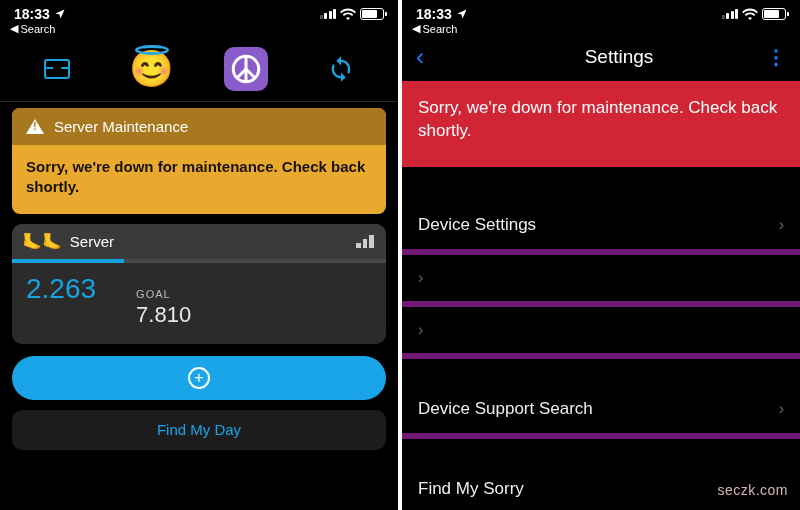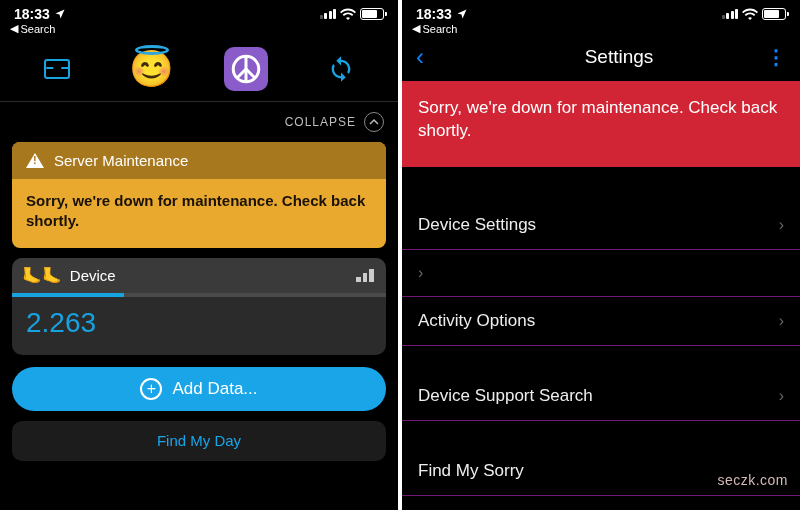--- a/index.html
+++ b/index.html
@@ -190,29 +190,29 @@
     background: #d12535;
     color: #fff;
     padding: 16px 16px 24px 16px;
     font-size: 17px;
     line-height: 1.35;
   }
   .settings-list { padding-top: 34px; }
   .srow {
     display: flex; align-items: center; justify-content: space-between;
     padding: 14px 16px 14px 16px;
-    border-bottom: 1px solid #701a75;
+    border-bottom: 6px solid #701a75;
     font-size: 17px;
     color: #eee;
   }
   .srow .chev { color: #666; font-size: 16px; }
   .sspacer { height: 26px; }
   .watermark {
     position: absolute;
-    right: 12px; bottom: 22px;
+    right: 12px; bottom: 12px;
     font-size: 14px;
     color: #d7b8b8;
     letter-spacing: 0.5px;
     z-index: 10;
   }
 </style>
 </head>
 <body>
 
 <div class="phone">
@@ -262,60 +262,55 @@
       </svg>
     </div>
     <div class="tab-btn">
       <svg class="sync-icon" viewBox="0 0 24 24">
         <path fill="#19a3e0" d="M12 4V1L8 5l4 4V6c3.3 0 6 2.7 6 6 0 1-.3 2-.7 2.8l1.5 1.5C19.5 15 20 13.6 20 12c0-4.4-3.6-8-8-8zm0 14c-3.3 0-6-2.7-6-6 0-1 .3-2 .7-2.8L5.2 7.7C4.5 9 4 10.4 4 12c0 4.4 3.6 8 8 8v3l4-4-4-4v3z"></path>
       </svg>
     </div>
   </div>
   <div class="hr"></div>
 
-  <div class="collapse">
-    <span>COLLAPSE</span>
-    <span class="circ">
-      <svg width="10" height="10" viewBox="0 0 10 10">
-          <path d="M1 7l4-4 4 4" stroke="#bbb" stroke-width="1.5" fill="none"></path>
-        </svg>
-    </span>
-  </div>
 
   <div class="alert-card">
     <div class="alert-head">
       <div class="warn-tri"></div>
       <span>Server Maintenance</span>
     </div>
     <div class="alert-body">Sorry, we're down for maintenance. Check back shortly.</div>
   </div>
 
   <div class="steps-card">
     <div class="steps-head">
       <div class="left">
         <span class="feet">🦶🦶</span>
-        <span>Device</span>
+        <span>Server</span>
       </div>
       <div class="steps-bars">
         <span class="h1"></span>
           <span class="h2"></span>
           <span class="h3"></span>
       </div>
     </div>
     <div class="steps-prog">
         <div class="fill"></div>
       </div>
     <div class="steps-body">
       <div class="steps-val">2.263</div>
+      <div class="goal">
+        <span class="goal-label">GOAL</span>
+        <span class="goal-val">7.810</span>
+      </div>
     </div>
   </div>
 
   <div class="add-btn">
     <span class="plus-circ">+</span>
-    <span>Add Data...</span>
   </div>
   <div class="edit-btn">
     <span>Find My Day</span>
   </div>
 </div>
 
 <div class="gap"></div>
 
 <div class="phone">
   <div class="status-row">
@@ -355,21 +350,20 @@
 
   <div class="settings-list">
     <div class="srow">
       <span>Device Settings</span>
       <span class="chev">›</span>
     </div>
     <div class="srow">
       <span class="chev">›</span>
     </div>
     <div class="srow">
-      <span>Activity Options</span>
       <span class="chev">›</span>
     </div>
     <div class="sspacer"></div>
     <div class="srow">
       <span>Device Support Search</span>
       <span class="chev">›</span>
     </div>
     <div class="sspacer"></div>
     <div class="srow">
       <span>Find My Sorry</span>

